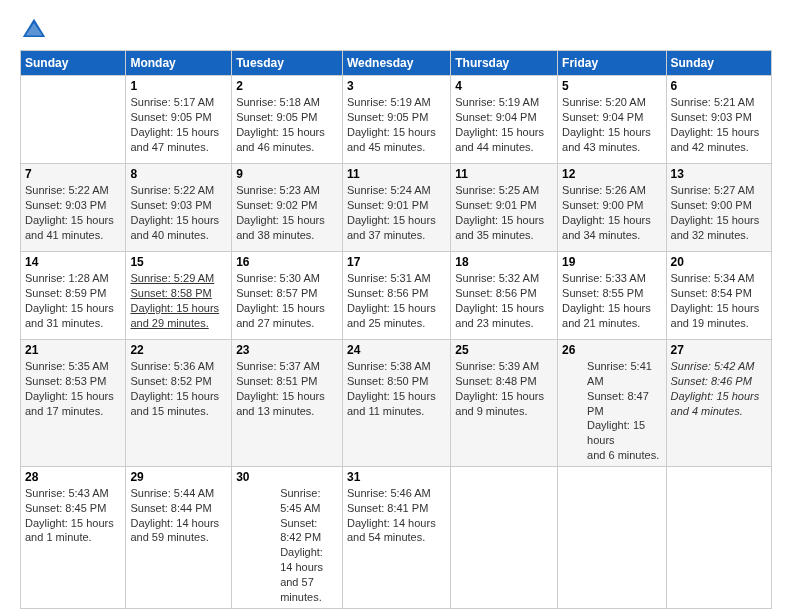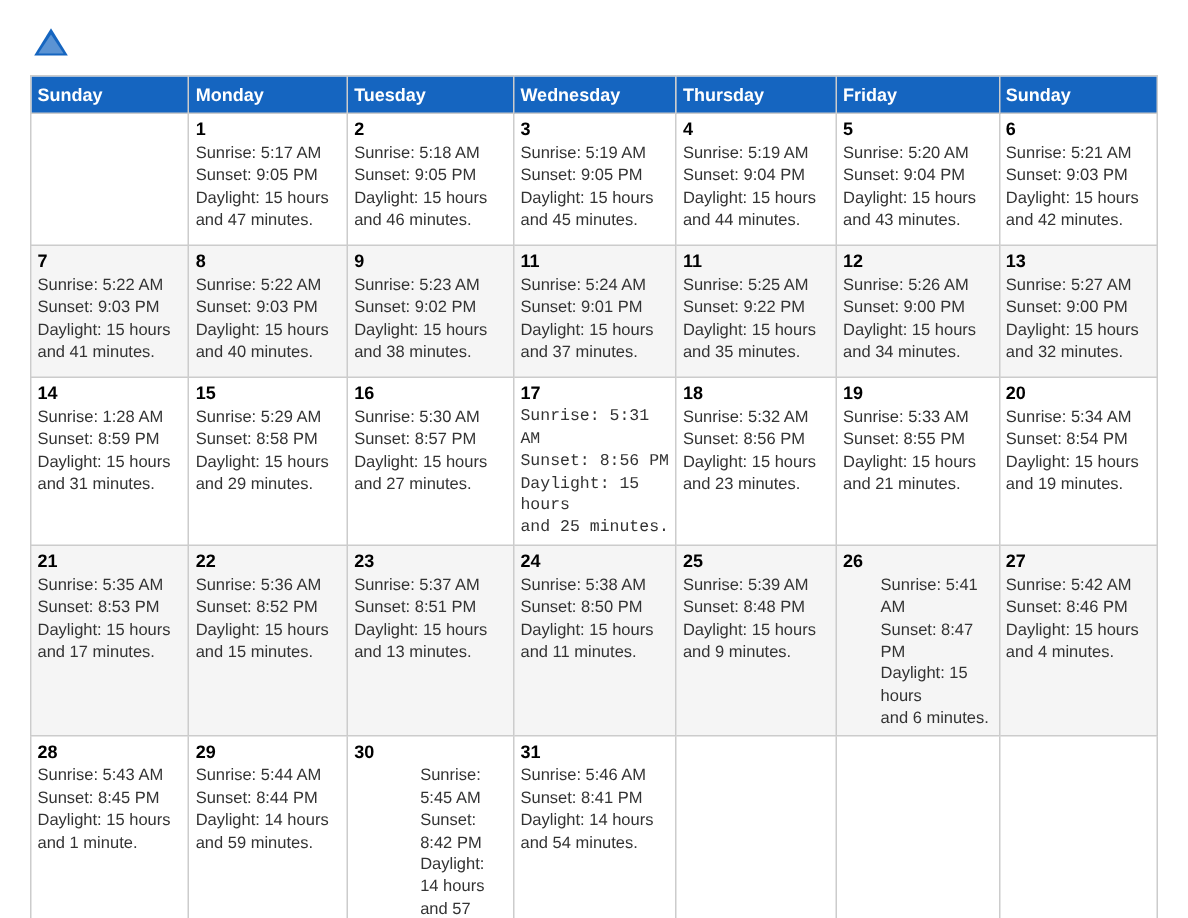--- a/index.html
+++ b/index.html
@@ -202,21 +202,21 @@
           <td>
             <span class="day-num">11</span>
             <div class="cell-text" style="white-space: pre-line;">Sunrise: 5:24 AM
 Sunset: 9:01 PM
 Daylight: 15 hours
 and 37 minutes.</div>
           </td>
           <td>
             <span class="day-num">11</span>
             <div class="cell-text" style="white-space: pre-line;">Sunrise: 5:25 AM
-Sunset: 9:22 PM
+Sunset: 9:01 PM
 Daylight: 15 hours
 and 35 minutes.</div>
           </td>
           <td>
             <span class="day-num">12</span>
             <div class="cell-text" style="white-space: pre-line;">Sunrise: 5:26 AM
 Sunset: 9:00 PM
 Daylight: 15 hours
 and 34 minutes.</div>
           </td>
@@ -231,35 +231,35 @@
         <tr>
           <td>
             <span class="day-num">14</span>
             <div class="cell-text" style="white-space: pre-line;">Sunrise: 1:28 AM
 Sunset: 8:59 PM
 Daylight: 15 hours
 and 31 minutes.</div>
           </td>
           <td>
             <span class="day-num">15</span>
-            <div class="cell-text" style="white-space: pre-line;">Sunrise: 5:29 AM
+            <div class="cell-text" style="white-space: pre-line; text-decoration: underline;">Sunrise: 5:29 AM
 Sunset: 8:58 PM
 Daylight: 15 hours
 and 29 minutes.</div>
           </td>
           <td>
             <span class="day-num">16</span>
             <div class="cell-text" style="white-space: pre-line;">Sunrise: 5:30 AM
 Sunset: 8:57 PM
 Daylight: 15 hours
 and 27 minutes.</div>
           </td>
           <td>
             <span class="day-num">17</span>
-            <div class="cell-text" style="white-space: pre-line; font-family: Liberation Mono, monospace;">Sunrise: 5:31 AM
+            <div class="cell-text" style="white-space: pre-line;">Sunrise: 5:31 AM
 Sunset: 8:56 PM
 Daylight: 15 hours
 and 25 minutes.</div>
           </td>
           <td>
             <span class="day-num">18</span>
             <div class="cell-text" style="white-space: pre-line;">Sunrise: 5:32 AM
 Sunset: 8:56 PM
 Daylight: 15 hours
 and 23 minutes.</div>
@@ -317,21 +317,21 @@
           </td>
           <td>
             <span class="day-num">26</span>
             <div class="cell-text" style="white-space: pre-line; margin-left: 25px;">Sunrise: 5:41 AM
 Sunset: 8:47 PM
 Daylight: 15 hours
 and 6 minutes.</div>
           </td>
           <td>
             <span class="day-num">27</span>
-            <div class="cell-text" style="white-space: pre-line;">Sunrise: 5:42 AM
+            <div class="cell-text" style="white-space: pre-line; font-style: italic;">Sunrise: 5:42 AM
 Sunset: 8:46 PM
 Daylight: 15 hours
 and 4 minutes.</div>
           </td>
         </tr>
         <tr>
           <td>
             <span class="day-num">28</span>
             <div class="cell-text" style="white-space: pre-line;">Sunrise: 5:43 AM
 Sunset: 8:45 PM

